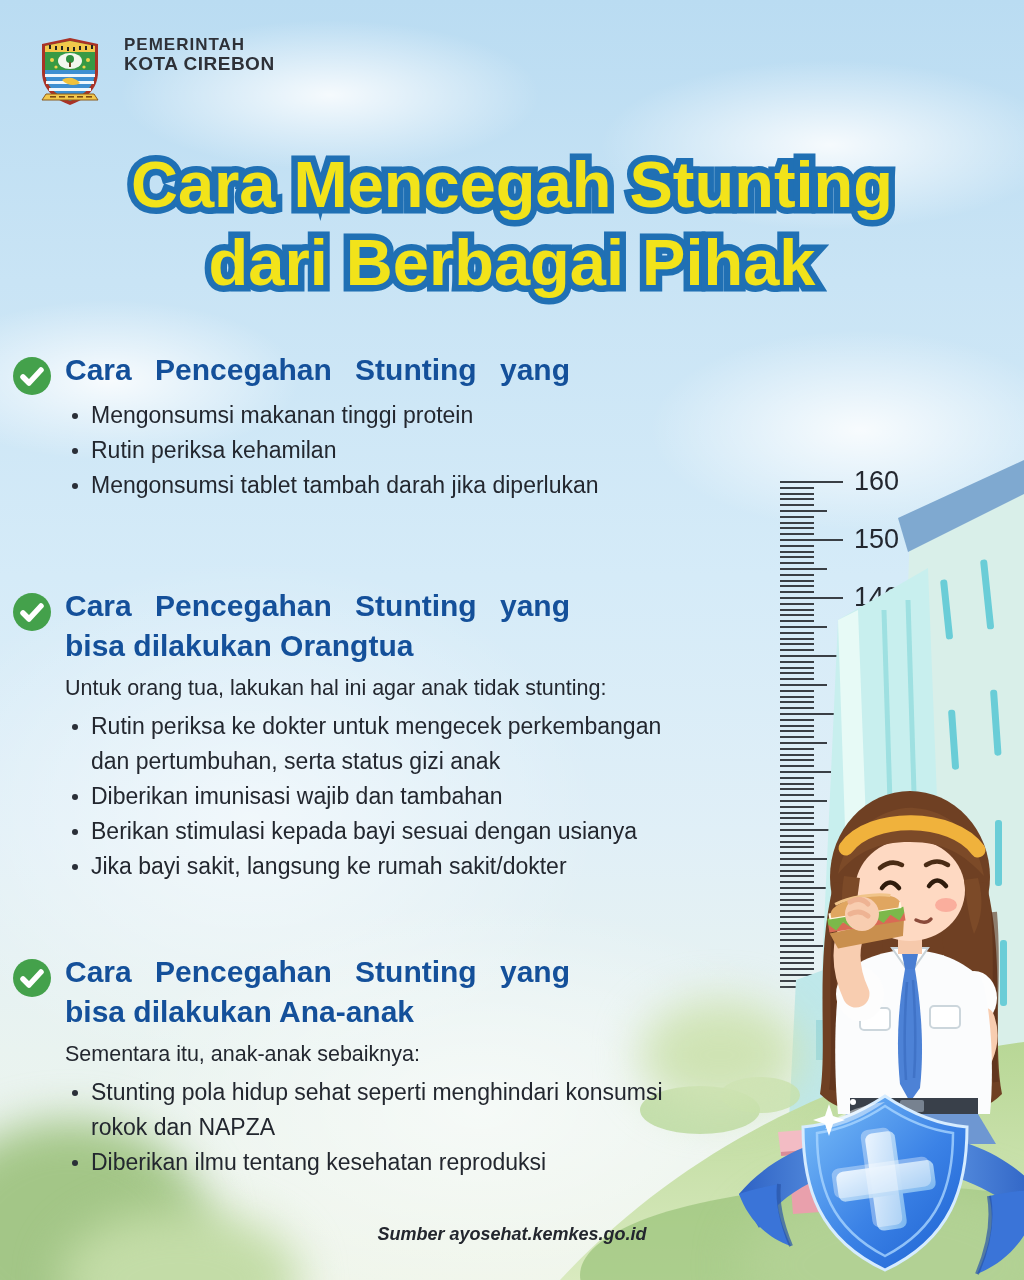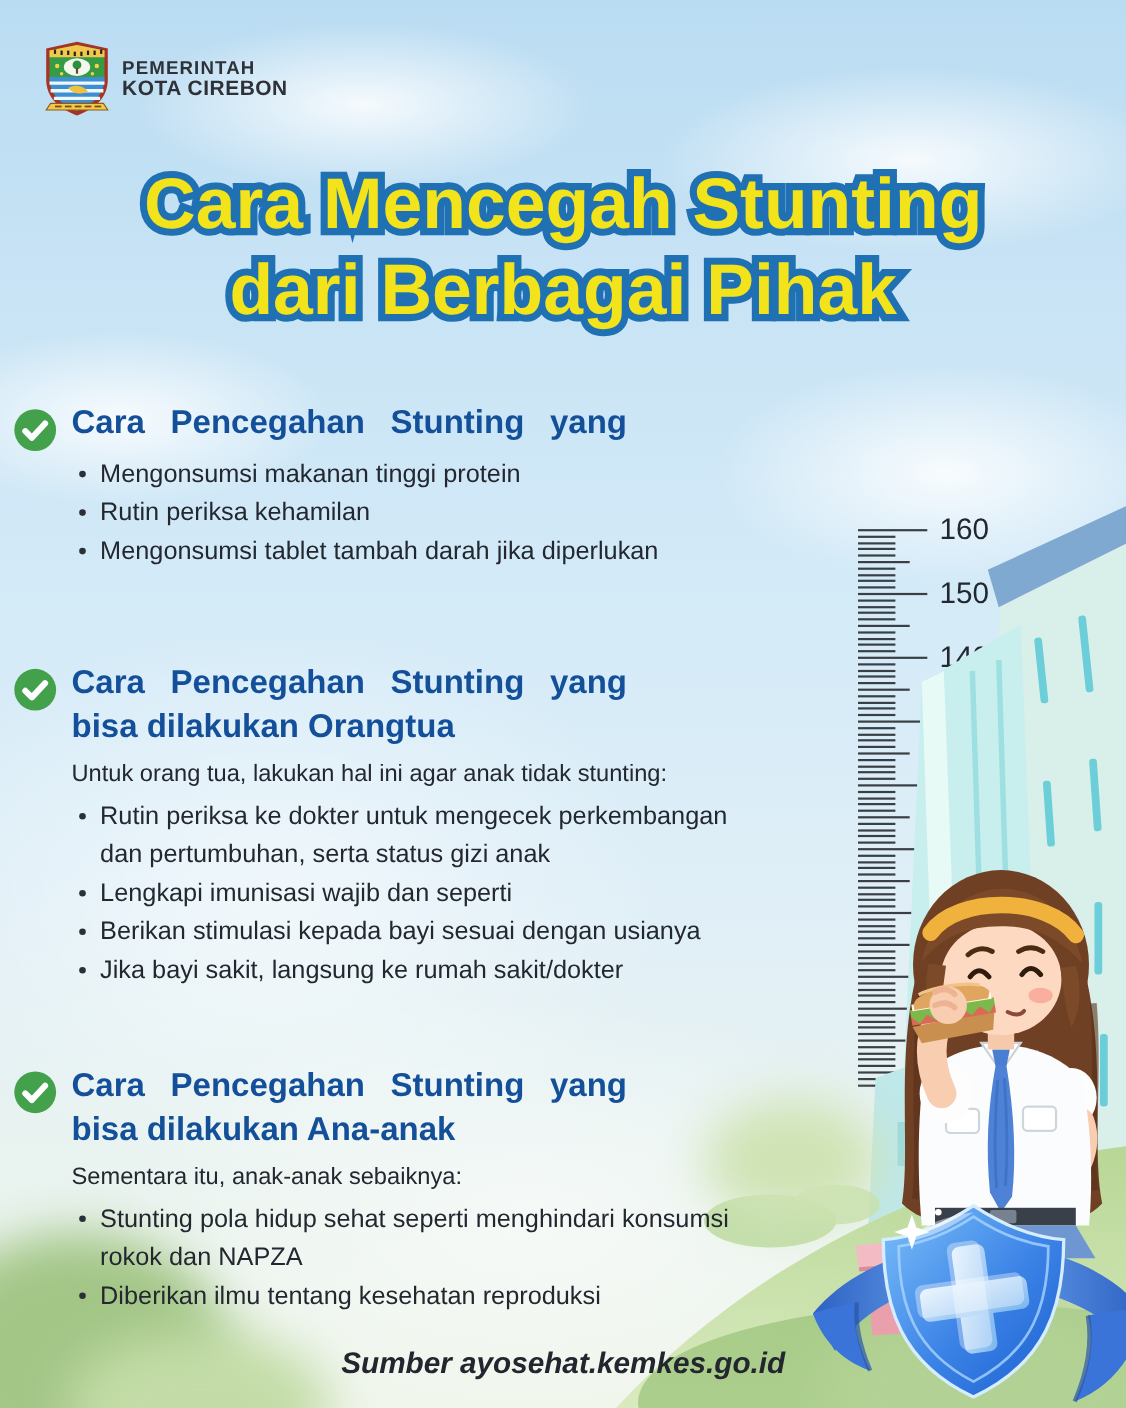--- a/index.html
+++ b/index.html
@@ -3,34 +3,34 @@
 <meta charset="utf-8">
 <style>
   html,body{margin:0;padding:0;}
   body{width:1024px;height:1280px;font-family:"Liberation Sans",sans-serif;}
   .poster{position:relative;width:1024px;height:1280px;overflow:hidden;
     background:linear-gradient(180deg,#badcf2 0%,#c9e4f5 22%,#d5ebf8 45%,#e0eff7 65%,#e9f3f0 82%,#eff5ea 100%);}
   .cloud{position:absolute;background:radial-gradient(closest-side,rgba(255,255,255,.85),rgba(255,255,255,0));border-radius:50%;}
   .haze{position:absolute;background:radial-gradient(closest-side,rgba(255,255,255,.55),rgba(255,255,255,0));border-radius:50%;}
 
   
-  .gov-header{position:absolute;left:40px;top:36px;display:flex;align-items:center;gap:11px;z-index:8;}
+  .gov-header{position:absolute;left:40px;top:36px;display:flex;align-items:flex-start;gap:24px;z-index:8;}
   .gov-text{display:flex;flex-direction:column;line-height:1.05;color:#2e3138;}
   .gov-line1{font-size:17px;font-weight:bold;letter-spacing:1px;}
   .gov-line2{font-size:19px;font-weight:bold;letter-spacing:.5px;}
 
   
   .title{position:absolute;left:0;top:146px;width:1024px;text-align:center;z-index:8;
     font-weight:bold;font-size:65px;line-height:78px;isolation:isolate;}
   .title-line{position:relative;display:block;color:#f2e31a;letter-spacing:0;}
   .title-line::before{content:attr(data-text);position:absolute;left:0;top:0;width:100%;
     -webkit-text-stroke:13px #2070b4;color:#2070b4;z-index:-1;}
 
   
-  .section{position:absolute;left:0;width:780px;z-index:8;margin-top:15px;}
+  .section{position:absolute;left:0;width:780px;z-index:8;}
   .check{position:absolute;left:12px;top:6px;width:40px;height:40px;}
   .sec-heading{margin-left:65px;width:505px;color:#14509a;font-weight:bold;font-size:30px;line-height:40px;}
   .h-line1{display:block;text-align:justify;text-align-last:justify;}
   .h-line2{display:block;}
   .sec-intro{margin:10px 0 0 65px;font-size:21.5px;color:#23272f;white-space:nowrap;}
   .sec-list{margin:8px 0 0 65px;padding:0;list-style:none;width:640px;}
   .sec-list li{position:relative;padding-left:26px;font-size:23px;line-height:35px;color:#23272f;}
   .sec-list li::before{content:"";position:absolute;left:7px;top:15px;width:6px;height:6px;border-radius:50%;background:#2a2f38;}
 
   
@@ -42,21 +42,21 @@
   .tick-label{position:absolute;left:74px;transform:translateY(-15px);font-size:27px;color:#23272f;}
 
   
   .buildings{position:absolute;left:780px;top:460px;z-index:4;}
   .grass-hill{position:absolute;left:0;top:990px;z-index:5;}
   .blob{position:absolute;border-radius:50%;filter:blur(22px);z-index:6;}
   .girl{position:absolute;left:798px;top:782px;z-index:7;}
   .shield-scene{position:absolute;left:733px;top:1076px;z-index:9;}
 
   .footer{position:absolute;left:0;top:1224px;width:1024px;text-align:center;z-index:10;
-    font-size:27px;font-weight:bold;font-style:italic;color:#23262e;}
+    font-size:18px;font-weight:bold;font-style:italic;color:#23262e;}
 </style>
 </head>
 <body>
 
 <div class="poster">
 
   <div class="cloud" style="left:120px;top:20px;width:420px;height:150px;"></div>
   <div class="cloud" style="left:600px;top:60px;width:460px;height:170px;"></div>
   <div class="cloud" style="left:-80px;top:300px;width:380px;height:160px;"></div>
   <div class="cloud" style="left:650px;top:330px;width:420px;height:200px;"></div>
@@ -362,21 +362,21 @@
       <circle cx="20" cy="20" r="19" fill="#44a14b"></circle>
       <path d="M11 21 L17 27 L29 14" stroke="#fff" stroke-width="5.5" fill="none" stroke-linecap="round" stroke-linejoin="round"></path>
     </svg>
     <div class="sec-heading">
       <span class="h-line1">Cara Pencegahan Stunting yang</span>
       <span class="h-line2">bisa dilakukan Orangtua</span>
     </div>
     <div class="sec-intro">Untuk orang tua, lakukan hal ini agar anak tidak stunting:</div>
     <ul class="sec-list">
         <li>Rutin periksa ke dokter untuk mengecek perkembangan dan pertumbuhan, serta status gizi anak</li>
-        <li>Lengkapi imunisasi wajib dan seperti</li>
+        <li>Diberikan imunisasi wajib dan tambahan</li>
         <li>Berikan stimulasi kepada bayi sesuai dengan usianya</li>
         <li>Jika bayi sakit, langsung ke rumah sakit/dokter</li>
       </ul>
   </div>
 
   <div class="section" style="top:952px;">
     <svg class="check" viewBox="0 0 40 40">
       <circle cx="20" cy="20" r="19" fill="#44a14b"></circle>
       <path d="M11 21 L17 27 L29 14" stroke="#fff" stroke-width="5.5" fill="none" stroke-linecap="round" stroke-linejoin="round"></path>
     </svg>

